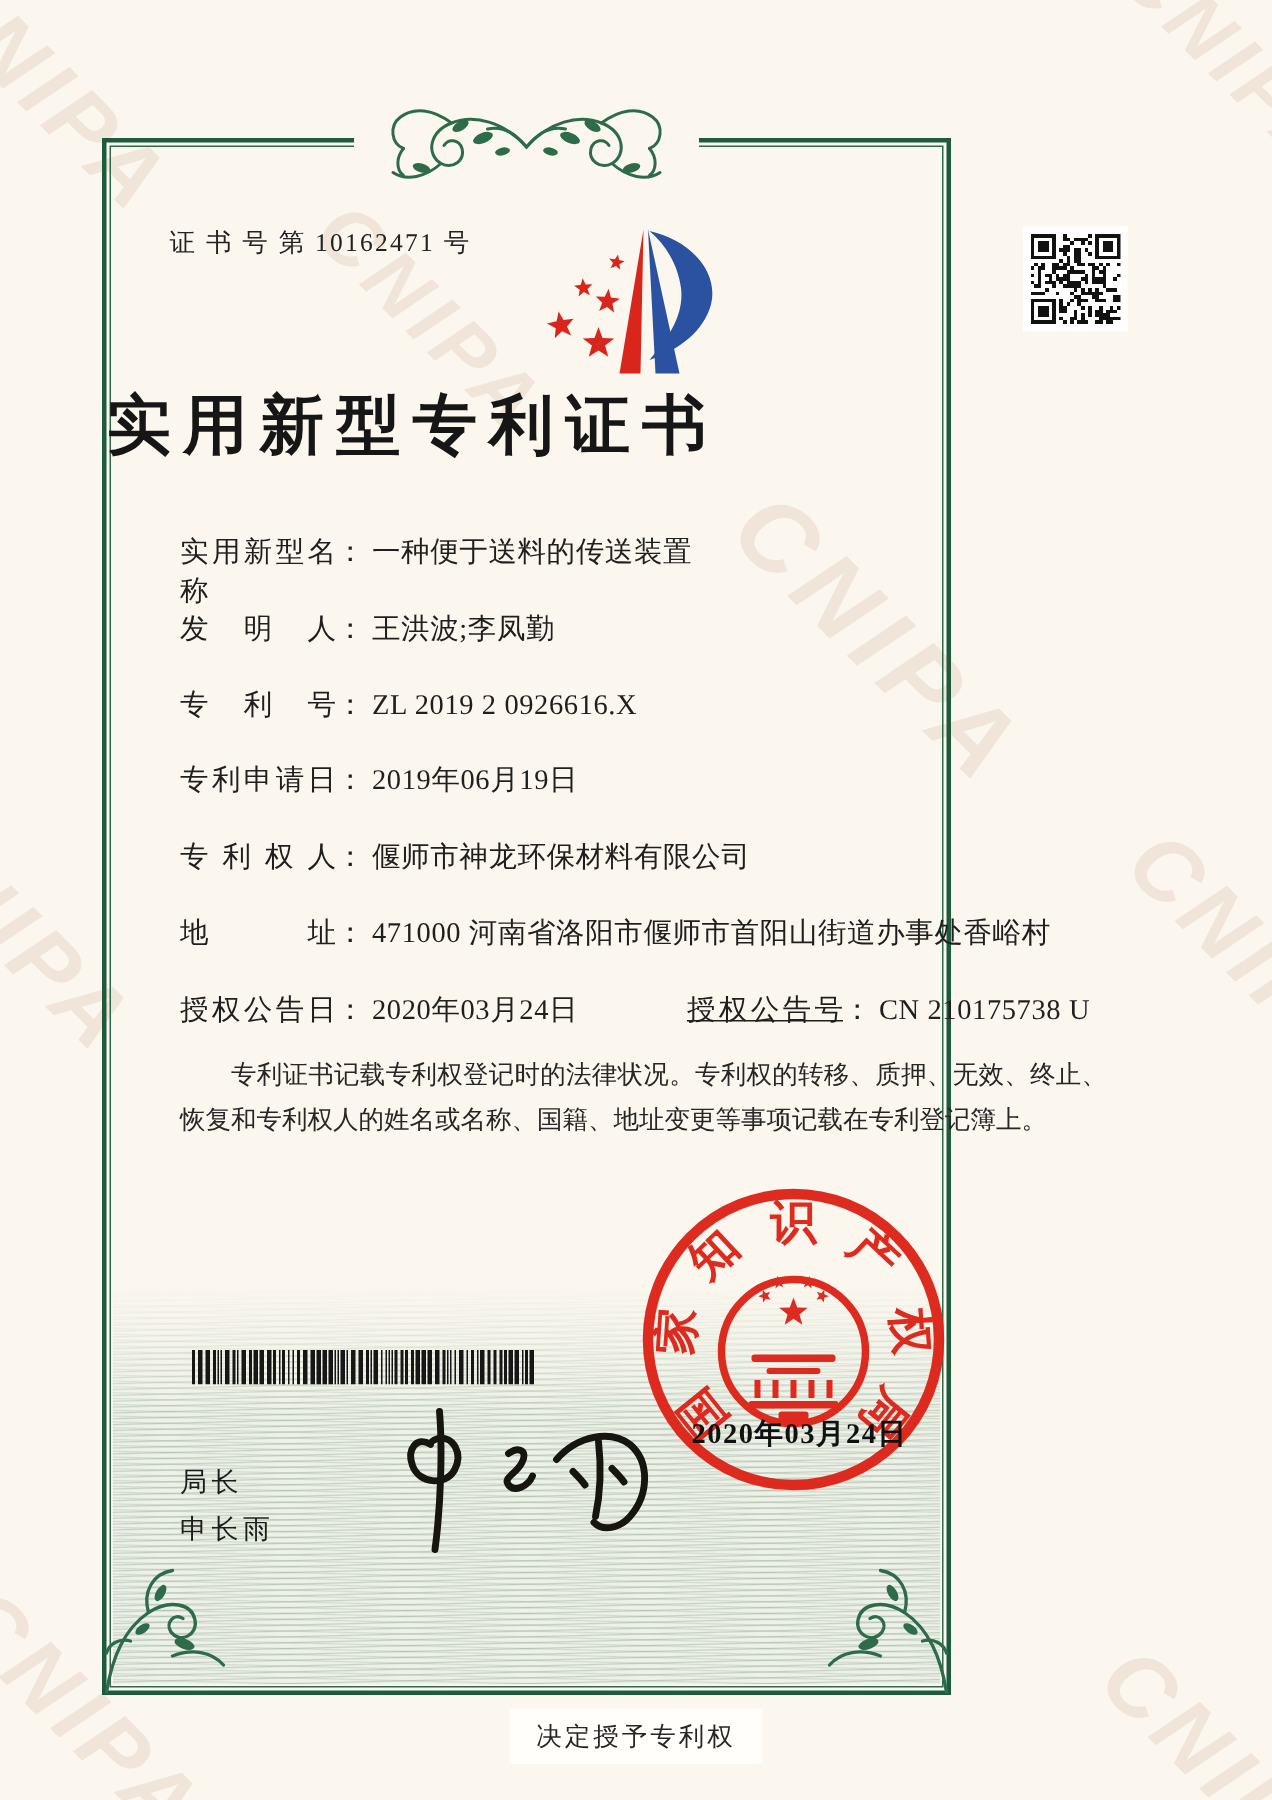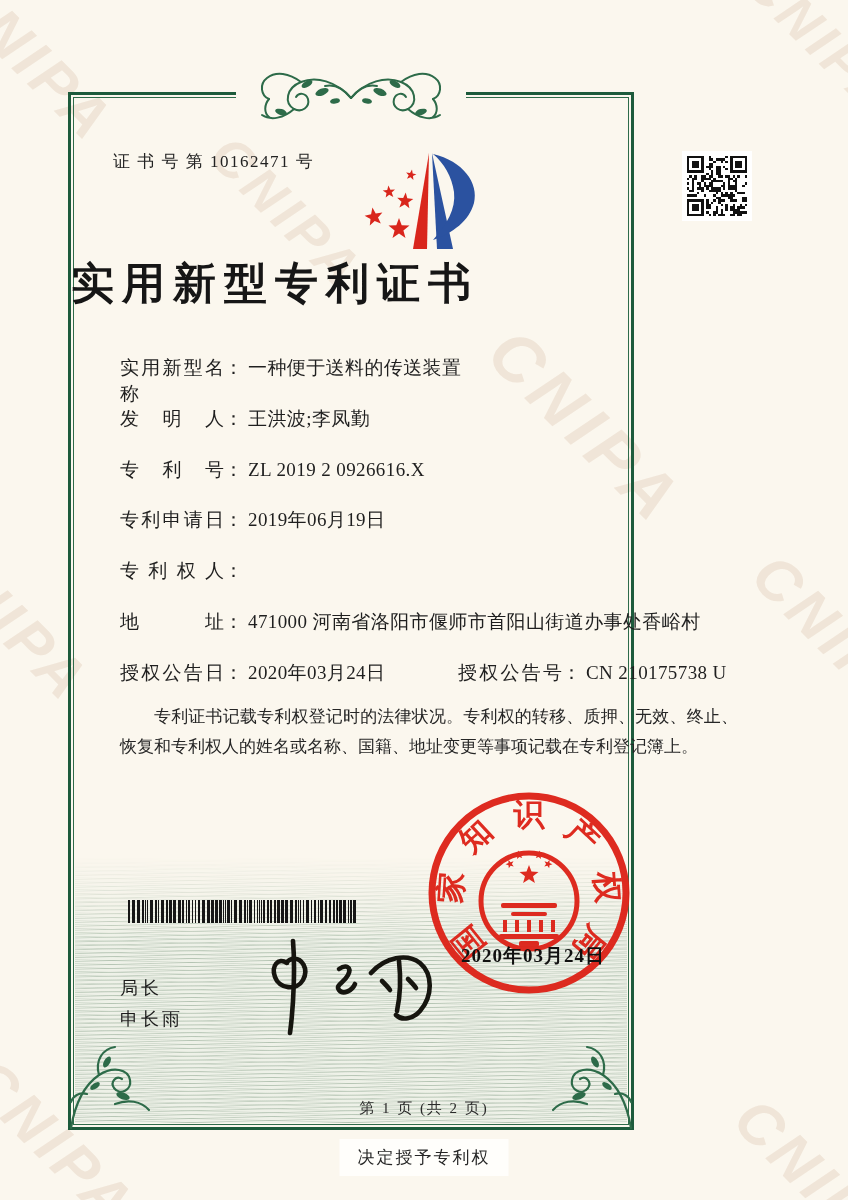--- a/index.html
+++ b/index.html
@@ -33,21 +33,21 @@
           display:flex;align-items:center;justify-content:center;z-index:2;}
   .title{position:absolute;left:0;width:706px;top:160px;
          font-size:43px;font-weight:700;letter-spacing:8px;color:#161616;z-index:2;}
   
   .fields{position:absolute;left:49px;top:260px;width:648px;z-index:2;font-size:19px;color:#1f1f1f;}
   .field-row{display:flex;align-items:baseline;height:50.8px;position:relative;}
   .f-label{width:104px;flex:none;text-align:justify;text-align-last:justify;}
   .f-colon{flex:none;}
   .f-value{margin-left:5px;white-space:nowrap;letter-spacing:.4px;}
   .f-group2{position:absolute;left:338px;top:0;display:flex;align-items:baseline;}
-  .f-group2 .f-label{width:104px;}
+  .f-group2 .f-label{width:104px;text-decoration:underline;}
   
   .body-text{position:absolute;left:49px;top:607px;width:618px;font-size:17px;line-height:29.5px;
              text-align:justify;color:#262626;z-index:2;}
   .body-text p{margin:0;text-indent:2em;}
   
   .barcode{position:absolute;left:57px;top:805px;width:232px;height:23px;z-index:4;
            display:flex;align-items:stretch;overflow:hidden;}
   .barcode span{flex:none;background:#161616;}
   .signer{position:absolute;left:49px;top:878px;font-size:18px;line-height:31px;
           letter-spacing:3px;color:#1c1c1c;z-index:4;}
@@ -369,20 +369,21 @@
         <span class="f-value">ZL 2019 2 0926616.X</span>
       </div>
       <div class="field-row">
         <span class="f-label">专利申请日</span>
           <span class="f-colon">：</span>
         <span class="f-value">2019年06月19日</span>
       </div>
       <div class="field-row">
         <span class="f-label">专利权人</span>
           <span class="f-colon">：</span>
+        <span class="f-value">偃师市神龙环保材料有限公司</span>
       </div>
       <div class="field-row">
         <span class="f-label">地址</span>
           <span class="f-colon">：</span>
         <span class="f-value">471000 河南省洛阳市偃师市首阳山街道办事处香峪村</span>
       </div>
       <div class="field-row">
         <span class="f-label">授权公告日</span>
           <span class="f-colon">：</span>
         <span class="f-value">2020年03月24日</span>
@@ -475,21 +476,20 @@
         <path d="M36,30 C27,24 20,33 24,44 C28,56 46,58 52,47 C58,36 51,24 41,26 C38,27 36,28 36,30 Z"></path>
         <path d="M42,8 C44,32 43,70 39,100"></path>
         <path d="M88,36 C95,31 101,34 97,42 C93,50 84,52 88,57 C92,62 101,58 104,51"></path>
         <path d="M120,40 C134,24 156,20 169,30 C182,41 182,63 169,78 C162,86 151,88 145,82"></path>
         <path d="M148,28 C150,46 149,64 146,78"></path>
         <path d="M131,48 C134,51 137,54 139,57"></path>
         <path d="M157,46 C160,49 163,52 165,55"></path>
       </g>
     </svg>
 
-    <div class="page-footer">第 1 页 (共 2 页)</div>
   </div>
 
   <svg class="seal" width="212" height="212" viewBox="0 0 212 212">
     <circle cx="106" cy="106" r="97" fill="none" stroke="#dd2318" stroke-width="7"></circle>
     <g id="seal-ring-text">
         <text x="47.714052890727174" y="153.1990293287378" transform="rotate(-129 47.714052890727174 153.1990293287378)" class="seal-char">国</text>
         <text x="31.182696230513187" y="100.7682644691906" transform="rotate(-86 31.182696230513187 100.7682644691906)" class="seal-char">家</text>
         <text x="54.85012299531262" y="51.148472378562204" transform="rotate(-43 54.85012299531262 51.148472378562204)" class="seal-char">知</text>
         <text x="106" y="31" transform="rotate(0 106 31)" class="seal-char">识</text>
         <text x="157.14987700468737" y="51.148472378562204" transform="rotate(43 157.14987700468737 51.148472378562204)" class="seal-char">产</text>

